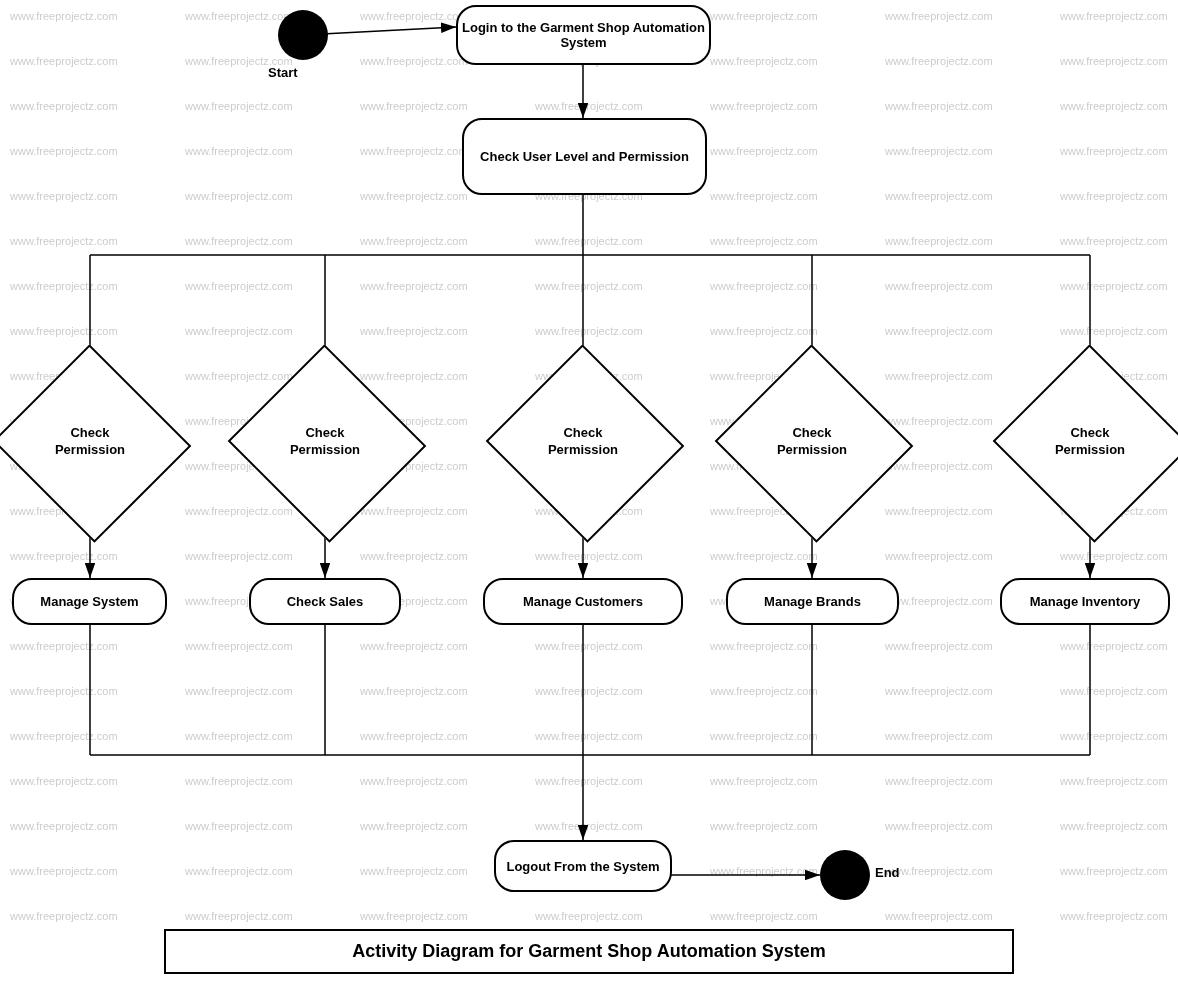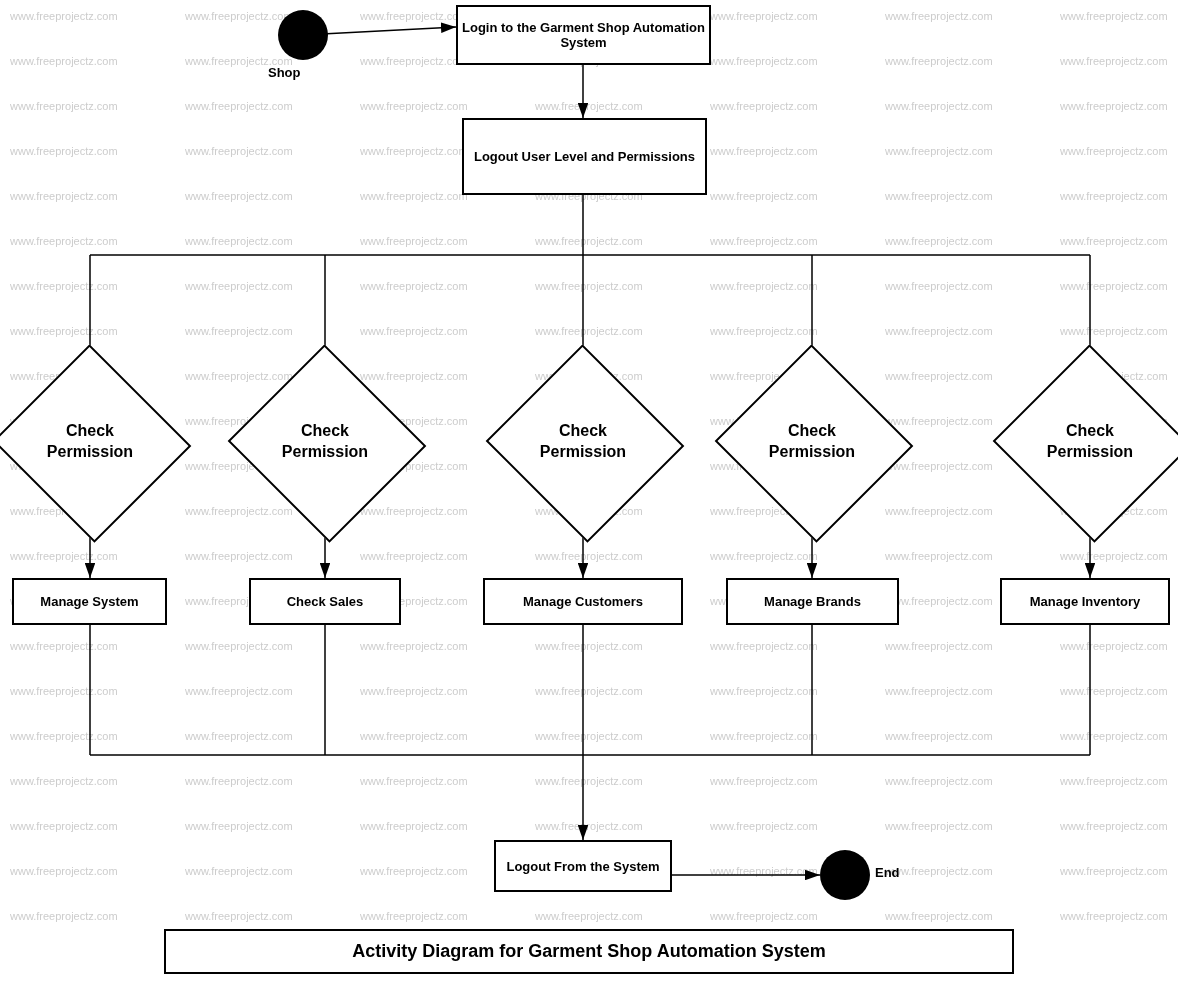--- a/index.html
+++ b/index.html
@@ -40,20 +40,21 @@
     
     .node {
       position: absolute;
       z-index: 2;
       display: flex;
       align-items: center;
       justify-content: center;
       text-align: center;
       font-weight: bold;
       font-size: 13px;
+      border-radius: 20px;
     }
 
     .node-rect {
       border: 2px solid #000;
       background: #ffffff;
     }
 
     .node-diamond {
       background: transparent;
     }
@@ -78,21 +79,21 @@
       width: 100%; height: 100%;
       border: 2px solid #000;
       background: #ffffff;
       transform: rotate(45deg);
       z-index: -1;
     }
     .diamond-text {
       position: relative;
       z-index: 1;
       font-weight: bold;
-      font-size: 16px;
+      font-size: 13px;
       text-align: center;
       line-height: 1.3;
     }
 
     
     .bottom-title {
       position: absolute;
       bottom: 20px;
       left: 50%;
       transform: translateX(-50%);
@@ -323,28 +324,28 @@
 
   <line x1="90" y1="755" x2="1090" y2="755" stroke="#000" stroke-width="1.5"></line>
 
   <line x1="583" y1="755" x2="583" y2="840" stroke="#000" stroke-width="1.5" marker-end="url(#arrowhead)"></line>
 
   <line x1="648" y1="875" x2="820" y2="875" stroke="#000" stroke-width="1.5" marker-end="url(#arrowhead)"></line>
 </svg>
 
 <div class="node node-circle" style="width:50px;height:50px;left:278px;top:10px;"></div>
 
-<div style="position:absolute;left:268px;top:65px;font-weight:bold;font-size:13px;z-index:2;text-align:center;">Shop</div>
+<div style="position:absolute;left:268px;top:65px;font-weight:bold;font-size:13px;z-index:2;text-align:center;">Start</div>
 
 <div class="node node-rect" style="left:456px;top:5px;width:255px;height:60px;">
   <span style="font-weight:bold;font-size:13px;text-align:center;padding:4px;">Login to the Garment Shop Automation System</span>
 </div>
 
 <div class="node node-rect" style="left:462px;top:118px;width:245px;height:77px;">
-  <span style="font-weight:bold;font-size:13px;text-align:center;padding:4px;">Logout User Level and Permissions</span>
+  <span style="font-weight:bold;font-size:13px;text-align:center;padding:4px;">Check User Level and Permission</span>
 </div>
 
 <div class="node node-diamond" style="left:20px;top:375px;width:140px;height:133px;">
   <div class="diamond-shape">
     <span class="diamond-text">Check<br>Permission</span>
   </div>
 </div>
 
 <div class="node node-diamond" style="left:255px;top:375px;width:140px;height:133px;">
   <div class="diamond-shape">

